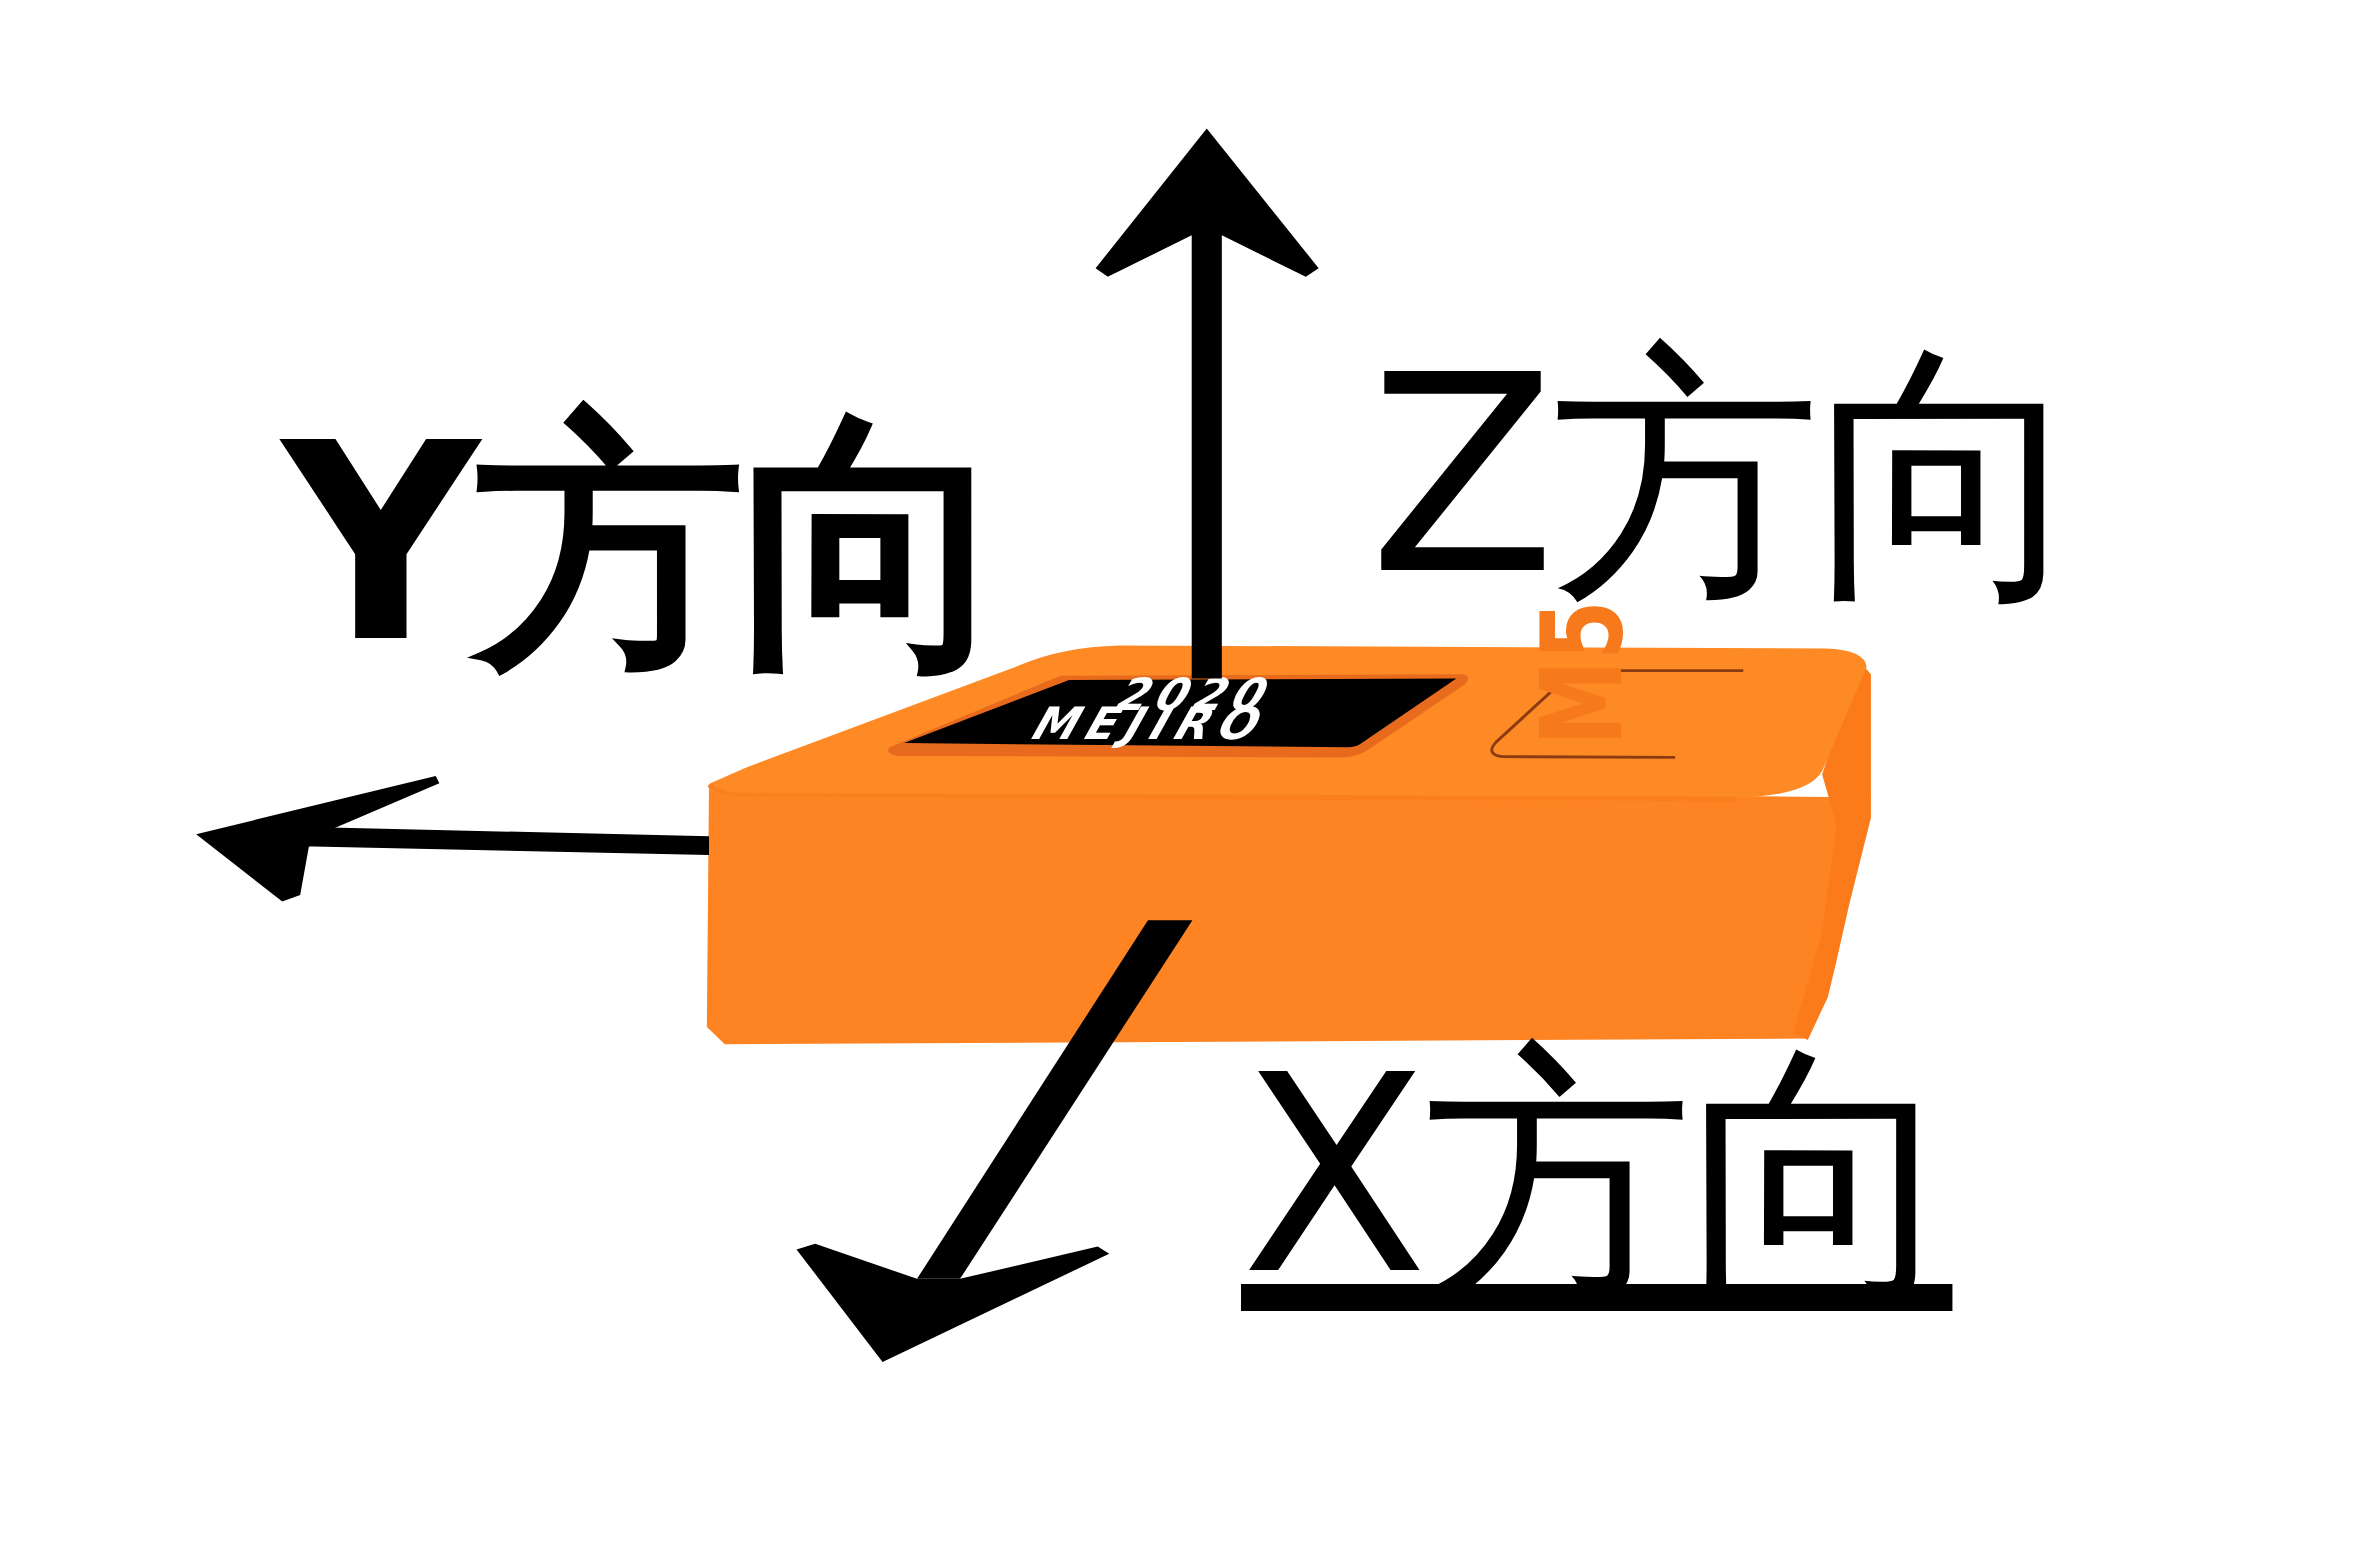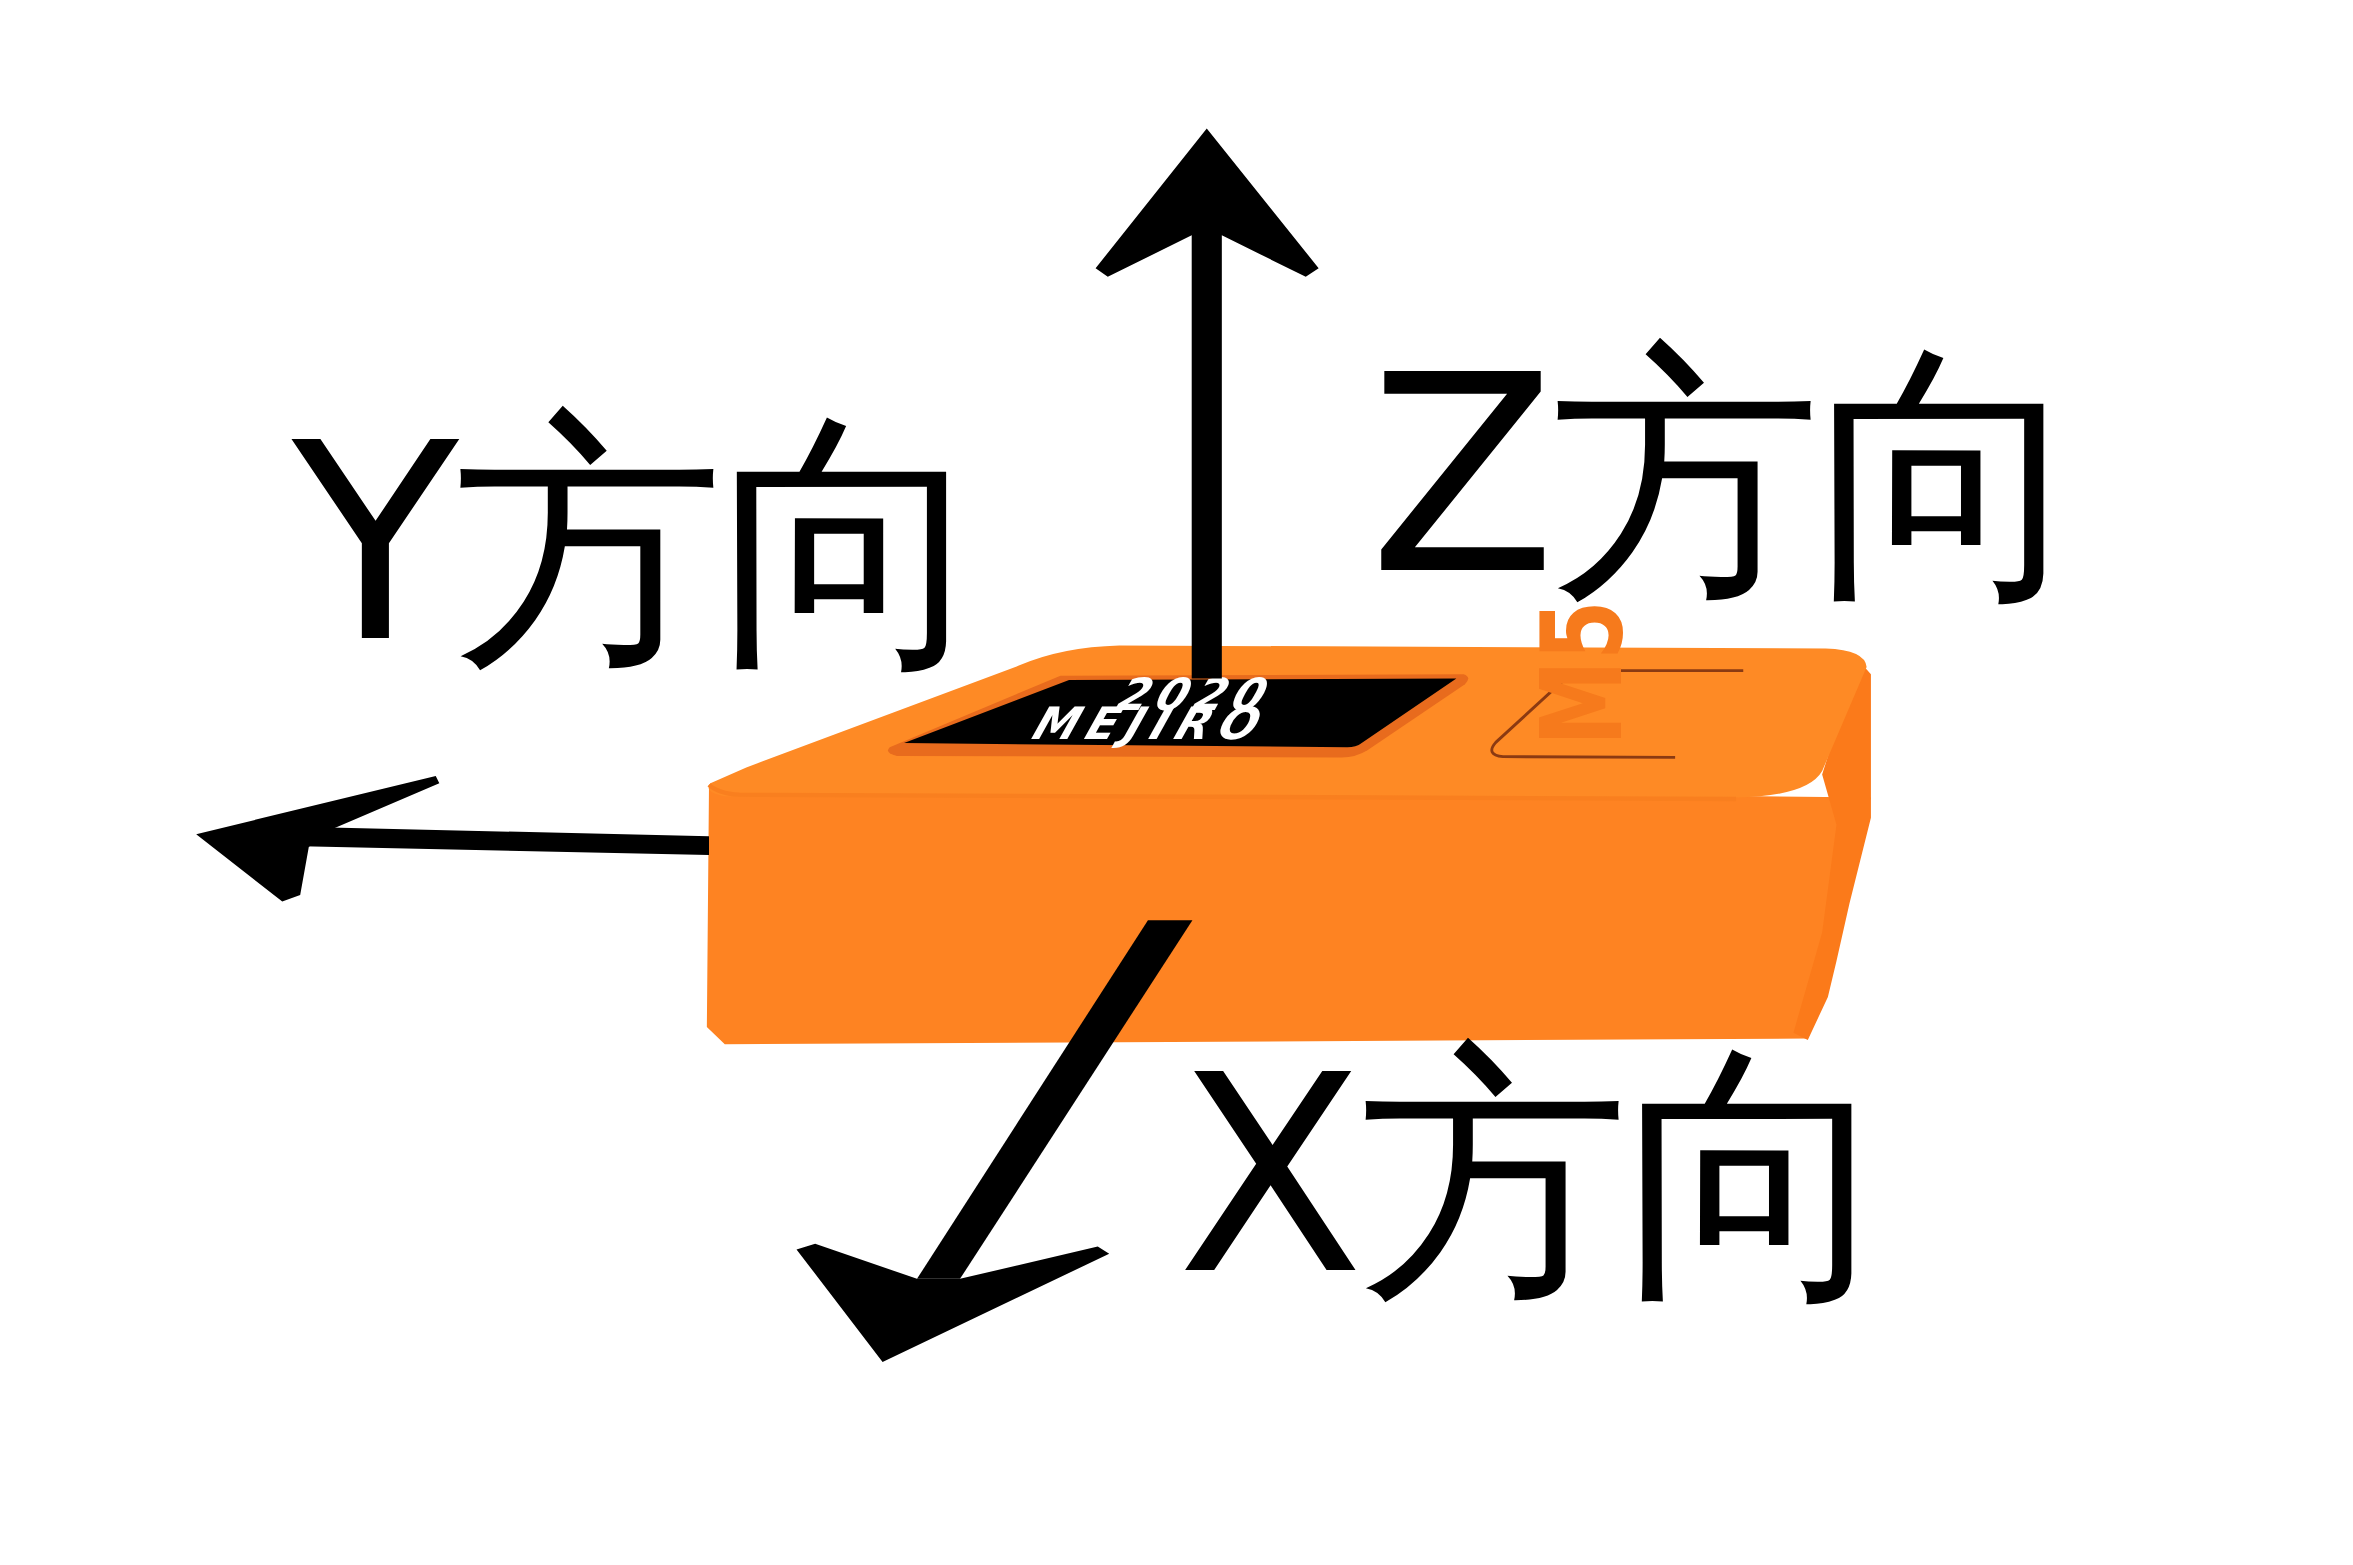--- a/index.html
+++ b/index.html
@@ -63,16 +63,16 @@
     <path d="M430 1153 L988 1166 L988 1192 L420 1180 Z" fill="#000"></path>
     <path d="M273 1163 L607 1082 L612 1092 L458 1158 L430 1181 L418 1248 L393 1257 Z" fill="#000"></path>
   </g>
 
   <g>
     <path d="M1600 1283 L1662 1283 L1338 1783 L1278 1783 Z" fill="#000"></path>
     <path d="M1230 1899 L1110 1742 L1136 1734 L1278 1783 L1338 1783 L1530 1738 L1546 1748 Z" fill="#000"></path>
   </g>
 </svg>
 
-<div class="axis-label" style="left:292px; top:407px;">Y方向</div>
+<div class="axis-label" style="left:282px; top:407px;font-weight:bold;">Y方向</div>
 <div class="axis-label" style="left:1369px; top:339px;">Z方向</div>
-<div class="axis-label" style="left:1177px; top:1039px;">X方向</div>
+<div class="axis-label" style="left:1241px; top:1039px;text-decoration:underline;">X方向</div>
 
 
 </body></html>

